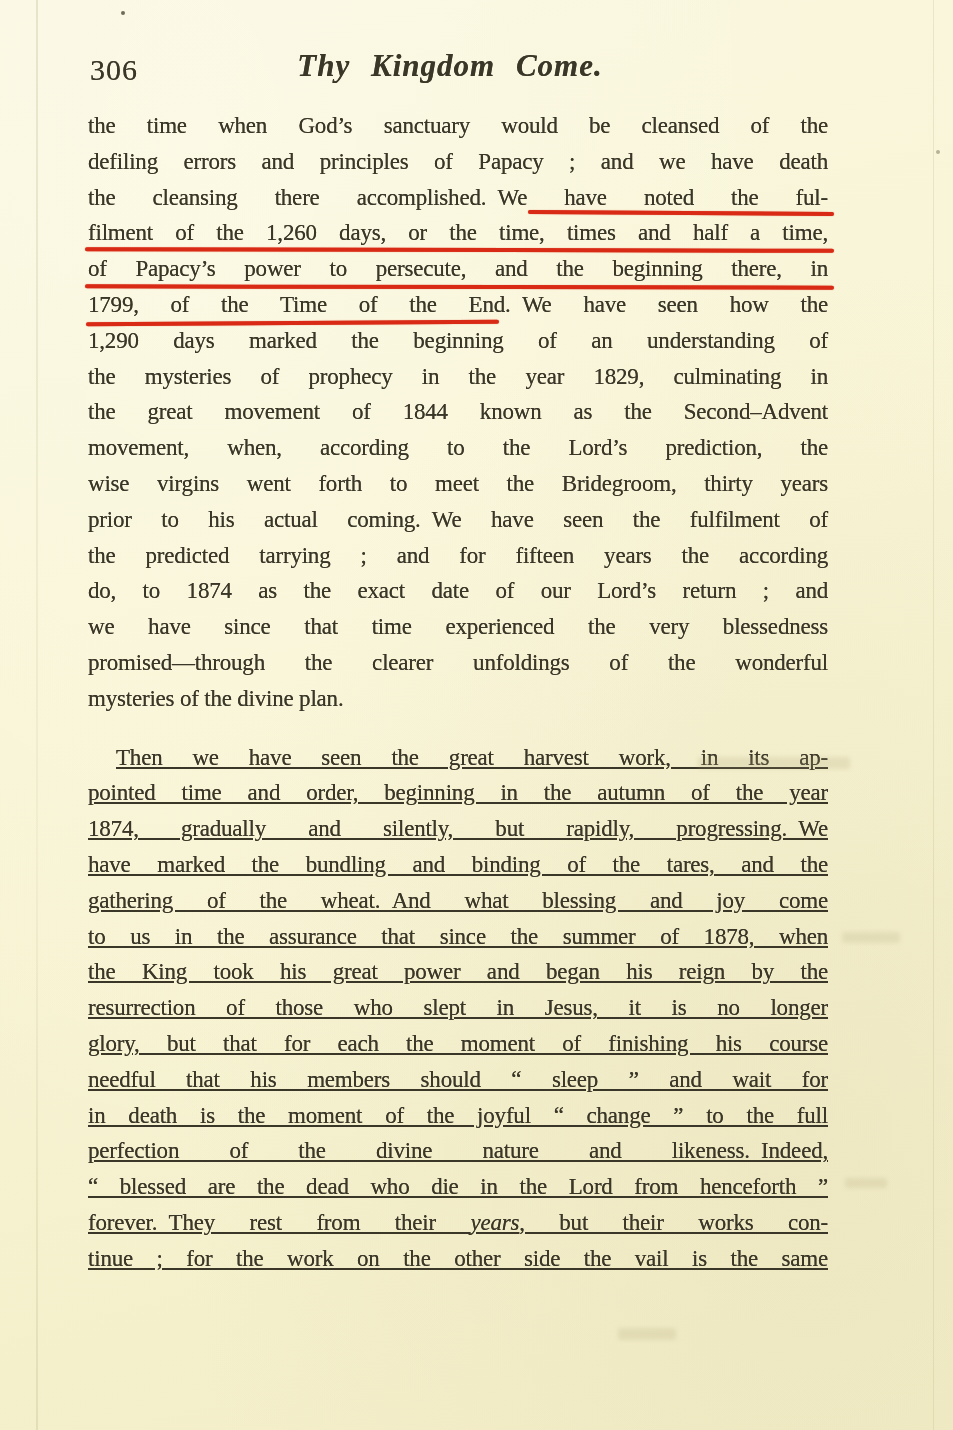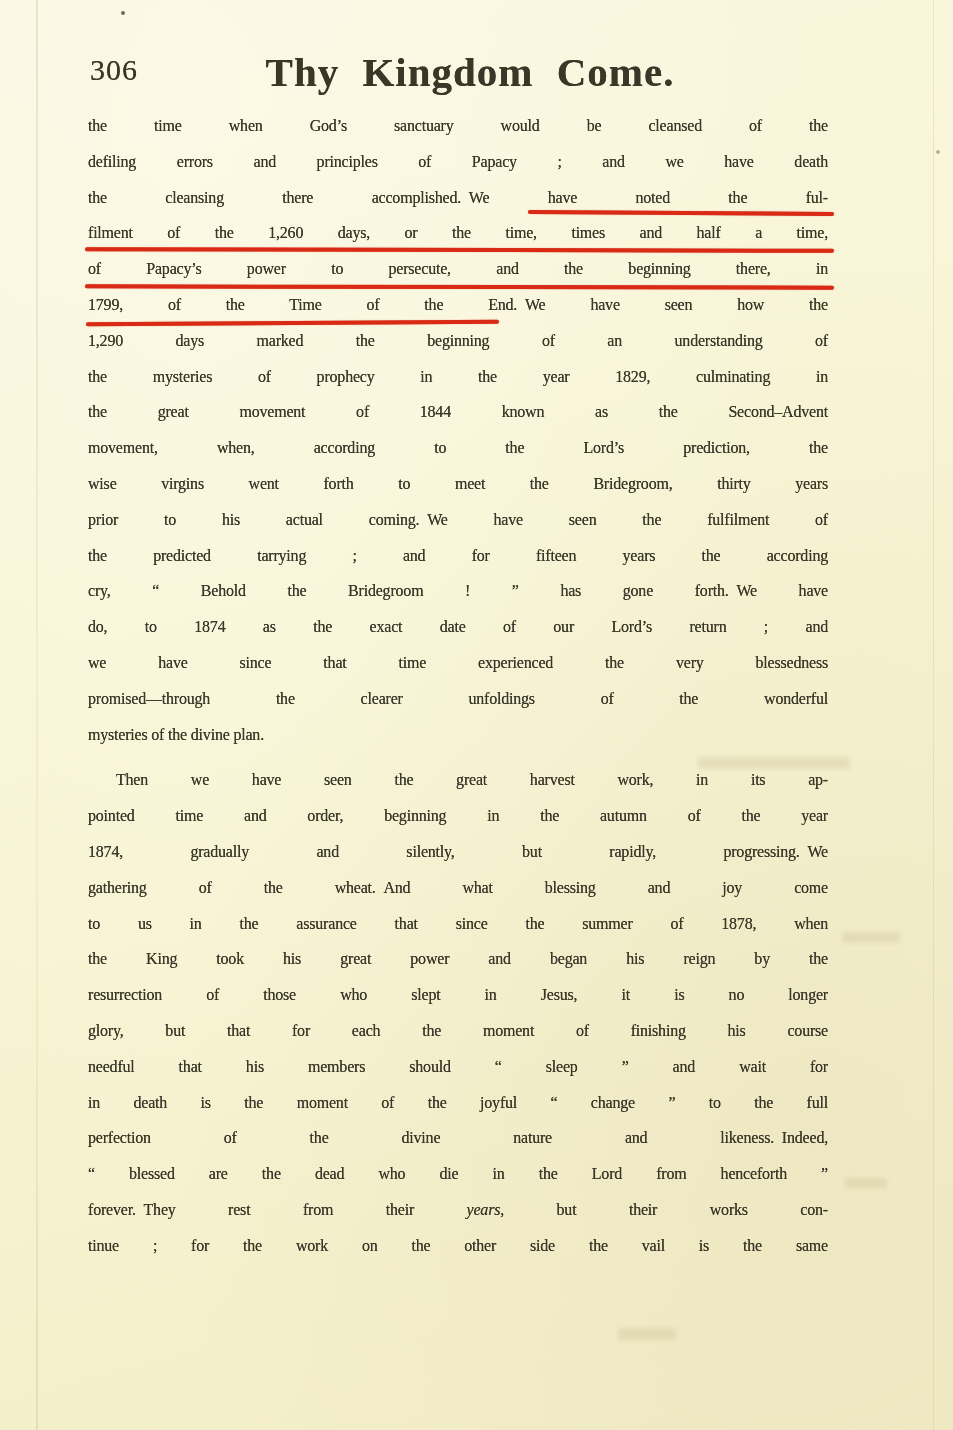--- a/index.html
+++ b/index.html
@@ -15,40 +15,40 @@
     font-family:"Liberation Serif","DejaVu Serif",serif;
     color:#3a3628;
   }
   
   .pagenum{
     position:absolute; left:90px; top:53px;
     font-size:30px; letter-spacing:1px;
     text-shadow:0 0 0.5px rgba(58,54,40,0.8);
   }
   .runtitle{
-    position:absolute; left:100px; top:48px; width:740px;
+    position:absolute; left:80px; top:48px; width:740px;
     text-align:center;
-    font-size:41px; font-weight:bold;
+    font-size:31px; font-style:italic; font-weight:bold;
     letter-spacing:1px; word-spacing:12px;
     text-shadow:0 0 0.5px rgba(58,54,40,0.8);
   }
   
   .body-text{
     position:absolute; left:88px; top:108px; width:740px;
-    font-size:16px; letter-spacing:-0.2px;
+    font-size:23px; letter-spacing:-0.2px;
     text-shadow:0 0 0.45px rgba(58,54,40,0.85);
   }
   .line{
     height:35.8px; line-height:35.8px;
     text-align:justify; text-align-last:justify;
     white-space:nowrap;
   }
   .line.flush{ text-align-last:left; }
   .line.indent{ text-indent:28px; }
-  .para + .para{ margin-top:10px; }
+  .para + .para{ margin-top:23px;text-decoration:underline; }
   
   .redline{
     position:absolute; height:4px; border-radius:2px;
     background:#d92a15;
     box-shadow:0 0 1px rgba(217,42,21,0.7);
   }
   .u1{ left:528px; top:211px; width:306px; transform:rotate(0.35deg); }
   .u2{ left:85px;  top:248px; width:749px; transform:rotate(0.12deg); }
   .u3{ left:85px;  top:285px; width:749px; transform:rotate(0.1deg); }
   .u4{ left:86px;  top:321px; width:413px; transform:rotate(-0.35deg); }
@@ -90,30 +90,30 @@
         <div class="line"><span>filment of the 1,260 days, or the time, times and half a time,</span></div>
         <div class="line"><span>of Papacy’s power to persecute, and the beginning there, in</span></div>
         <div class="line"><span>1799, of the Time of the End. We have seen how the</span></div>
         <div class="line"><span>1,290 days marked the beginning of an understanding of</span></div>
         <div class="line"><span>the mysteries of prophecy in the year 1829, culminating in</span></div>
         <div class="line"><span>the great movement of 1844 known as the Second–Advent</span></div>
         <div class="line"><span>movement, when, according to the Lord’s prediction, the</span></div>
         <div class="line"><span>wise virgins went forth to meet the Bridegroom, thirty years</span></div>
         <div class="line"><span>prior to his actual coming. We have seen the fulfilment of</span></div>
         <div class="line"><span>the predicted tarrying ; and for fifteen years the according</span></div>
-        <div class="line"><span>cry, “ Behold the Bridegroom ! ” has gone forth. We have</span></div>
         <div class="line"><span>do, to 1874 as the exact date of our Lord’s return ; and</span></div>
         <div class="line"><span>we have since that time experienced the very blessedness</span></div>
         <div class="line"><span>promised—through the clearer unfoldings of the wonderful</span></div>
         <div class="line flush"><span>mysteries of the divine plan.</span></div>
       </div>
       <div class="para">
         <div class="line indent"><span>Then we have seen the great harvest work, in its ap-</span></div>
         <div class="line"><span>pointed time and order, beginning in the autumn of the year</span></div>
         <div class="line"><span>1874, gradually and silently, but rapidly, progressing. We</span></div>
+        <div class="line"><span>have marked the bundling and binding of the tares, and the</span></div>
         <div class="line"><span>gathering of the wheat. And what blessing and joy come</span></div>
         <div class="line"><span>to us in the assurance that since the summer of 1878, when</span></div>
         <div class="line"><span>the King took his great power and began his reign by the</span></div>
         <div class="line"><span>resurrection of those who slept in Jesus, it is no longer</span></div>
         <div class="line"><span>glory, but that for each the moment of finishing his course</span></div>
         <div class="line"><span>needful that his members should “ sleep ” and wait for</span></div>
         <div class="line"><span>in death is the moment of the joyful “ change ” to the full</span></div>
         <div class="line"><span>perfection of the divine nature and likeness. Indeed,</span></div>
         <div class="line"><span>“ blessed are the dead who die in the Lord from henceforth ”</span></div>
         <div class="line"><span>forever. They rest from their </span><i>years</i><span>, but their works con-</span></div>

